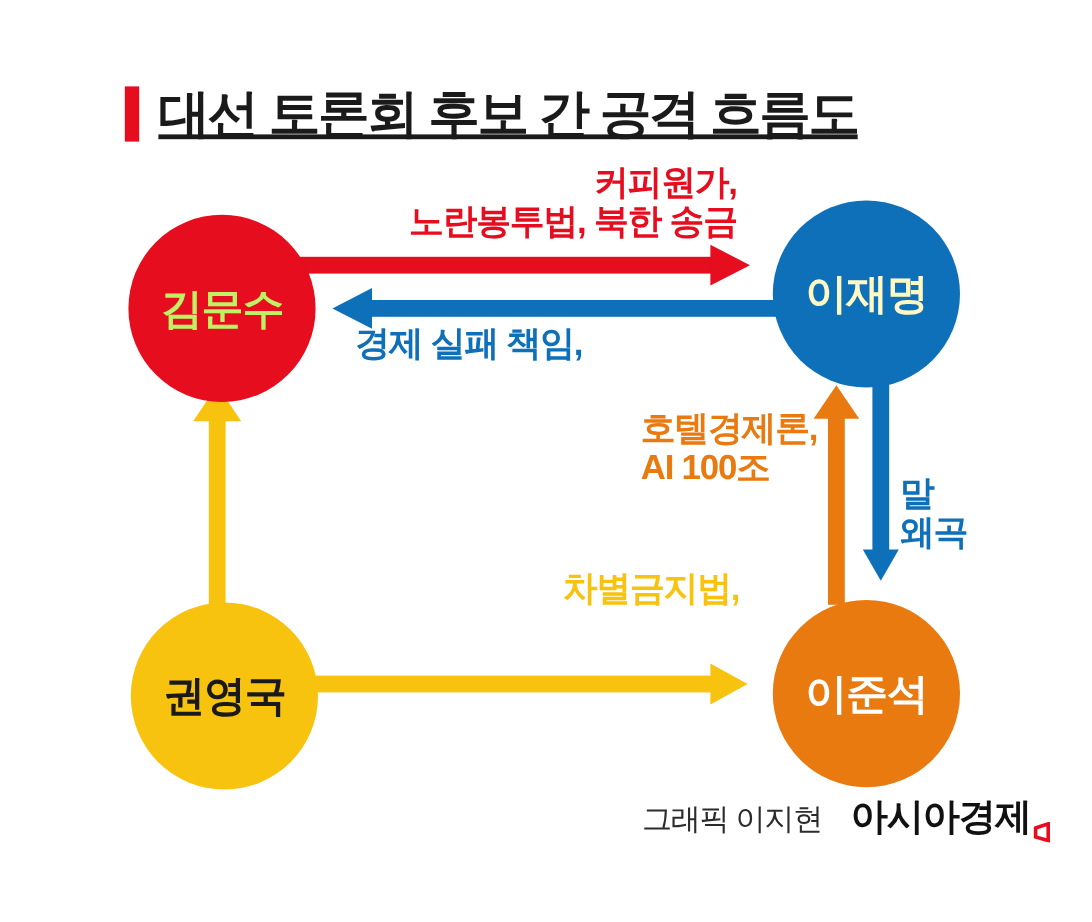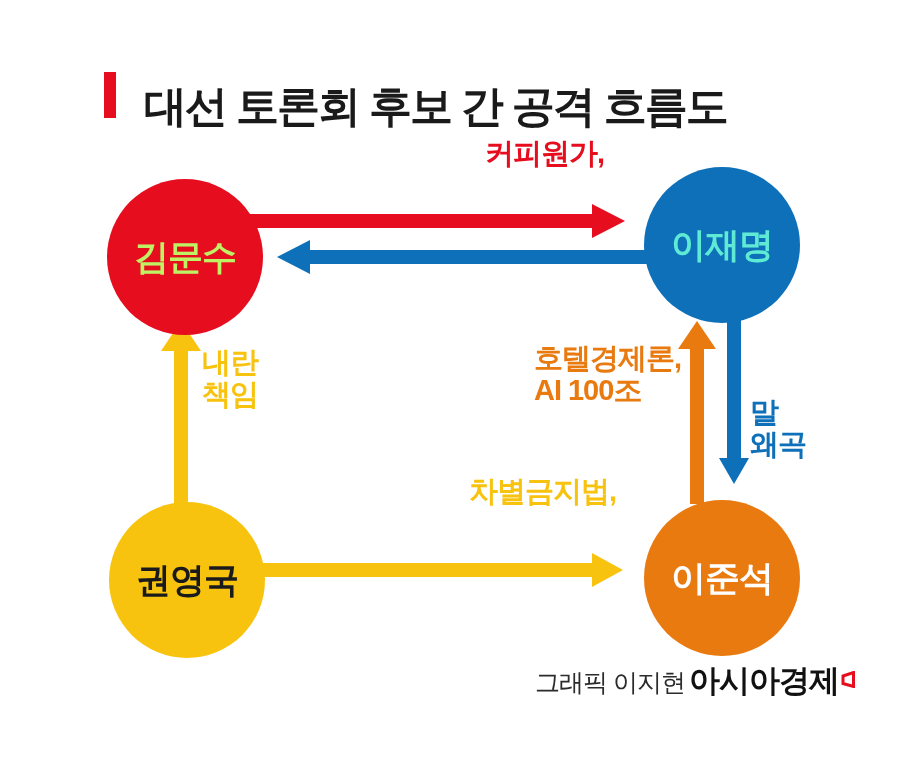--- a/index.html
+++ b/index.html
@@ -21,34 +21,34 @@
     overflow:hidden;
   }
 
   
   .title-bar{
     position:absolute;left:104px;top:72px;
     width:12px;height:46px;
     background:var(--red);
   }
   .page-title{
-    position:absolute;left:128px;top:62px;margin:16px;
+    position:absolute;left:128px;top:62px;margin:4px;
     font-size:43px;font-weight:700;color:var(--ink);
-    letter-spacing:-2px;white-space:nowrap;
+    letter-spacing:-2px;white-space:nowrap;text-decoration:underline;
   }
 
   
   .circle{
     position:absolute;width:156px;height:156px;border-radius:50%;
     display:flex;align-items:center;justify-content:center;
     font-size:35px;font-weight:700;letter-spacing:-1px;
     z-index:2;
   }
   .c-kim {left:107px;top:179px;background:var(--red);   color:#bef264;}
-  .c-ljm {left:644px;top:167px;background:var(--blue);  color:#5eead4;}
+  .c-ljm {left:644px;top:167px;background:var(--blue);  color:#fef9c3;}
   .c-kwon{left:109px;top:502px;background:var(--yellow);color:#1a1a1a;}
   .c-ljs {left:644px;top:500px;background:var(--orange);color:#ffffff;}
 
   
   .shaft{position:absolute;z-index:1;}
   .head{position:absolute;width:0;height:0;z-index:1;}
 
   
   .sh-red{left:232px;top:214px;width:362px;height:14px;background:var(--red);}
   .hd-red{left:592px;top:204px;
@@ -84,34 +84,34 @@
   .hd-yelH{left:592px;top:553px;
     border-top:17px solid transparent;border-bottom:17px solid transparent;
     border-left:31px solid var(--yellow);}
 
   
   .lbl{
     position:absolute;z-index:3;
     font-size:29px;font-weight:700;line-height:1.1;
     letter-spacing:-1px;white-space:nowrap;
   }
-  .lbl-red   {right:306px;top:138px;text-align:right;color:var(--red);}
+  .lbl-red   {right:296px;top:138px;text-align:right;color:var(--red);}
   .lbl-blueL {left:296px; top:272px;text-align:left; color:var(--blue);}
   .lbl-yelV  {left:202px; top:347px;text-align:left; color:var(--yellow);}
   .lbl-org   {right:229px;top:343px;text-align:left;color:var(--orange);}
   .lbl-blueV {left:750px; top:397px;text-align:left; color:var(--blue);}
   .lbl-yelH  {right:294px;top:476px;text-align:right;color:var(--yellow);margin-left:47px;}
 
   
   .footer{
     position:absolute;left:535px;top:660px;
-    display:flex;align-items:baseline;gap:4px;z-index:3;
+    display:flex;align-items:baseline;gap:24px;z-index:3;
   }
   .credit{font-size:25px;font-weight:400;color:#2b2b2b;letter-spacing:-1px;}
-  .brand-wrap{display:flex;align-items:center;}
+  .brand-wrap{display:flex;align-items:flex-end;}
   .brand{font-size:31px;font-weight:700;color:#111111;letter-spacing:-1px;}
   .brand-mark{margin-left:2px;margin-top:-4px;}
 </style>
 </head>
 <body>
 
 <div class="canvas">
 
   <div class="title-bar"></div>
   <h1 class="page-title">대선 토론회 후보 간 공격 흐름도</h1>
@@ -129,29 +129,27 @@
   <div class="head  hd-orgV"></div>
 
   <div class="shaft sh-blueV"></div>
   <div class="head  hd-blueV"></div>
 
   <div class="shaft sh-yelH"></div>
   <div class="head  hd-yelH"></div>
 
   <div class="lbl lbl-red">
     <div>커피원가,</div>
+    <div>노란봉투법, 북한 송금</div>
   </div>
 
   <div class="lbl lbl-blueL">
+    <div>경제 실패 책임,</div>
   </div>
 
-  <div class="lbl lbl-yelV">
-    <div>내란</div>
-    <div>책임</div>
-  </div>
 
   <div class="lbl lbl-org">
     <div>호텔경제론,</div>
     <div>AI 100조</div>
   </div>
 
   <div class="lbl lbl-blueV">
     <div>말</div>
     <div>왜곡</div>
   </div>

